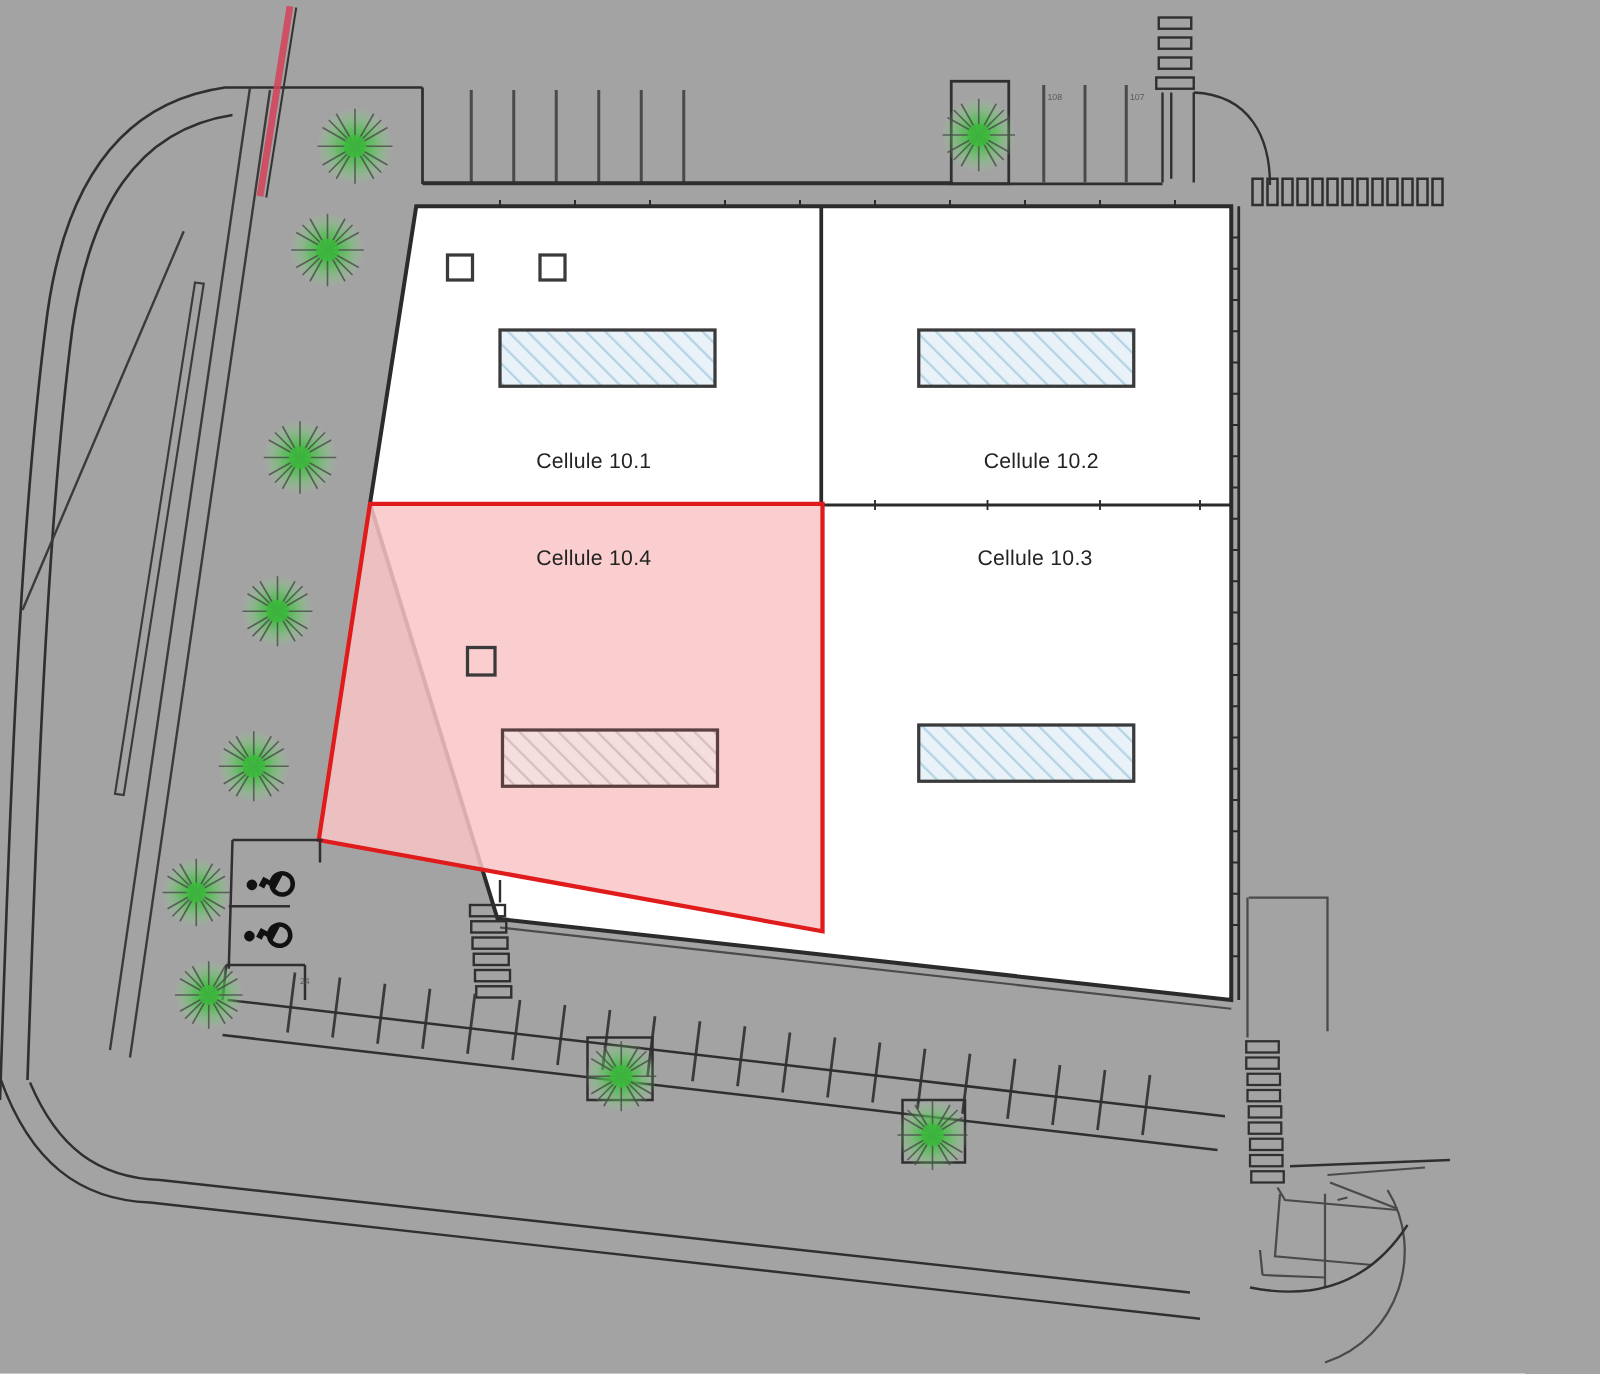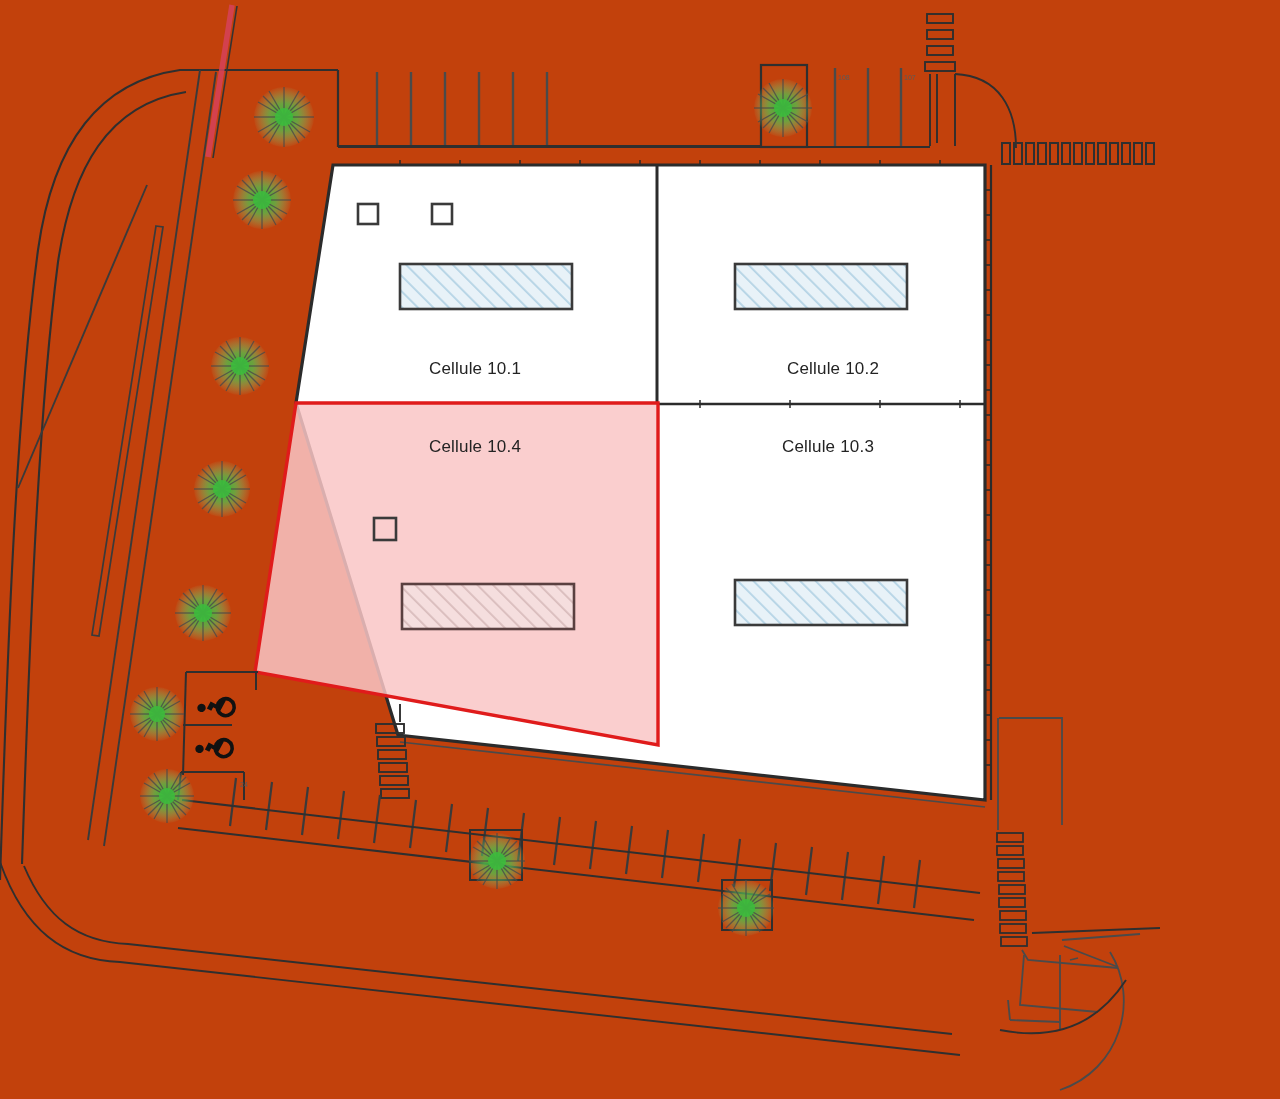--- a/index.html
+++ b/index.html
@@ -8,21 +8,21 @@
     padding: 0;
     background: #ffffff;
   }
   body {
     font-family: "Liberation Sans", sans-serif;
   }
   #plan-root {
     position: relative;
     width: 1280px;
     height: 1099px;
-    background: #c2410c;
+    background: #a3a3a3;
     overflow: hidden;
   }
   #plan-svg {
     position: absolute;
     left: 0;
     top: 0;
     width: 1280px;
     height: 1099px;
     display: block;
   }

